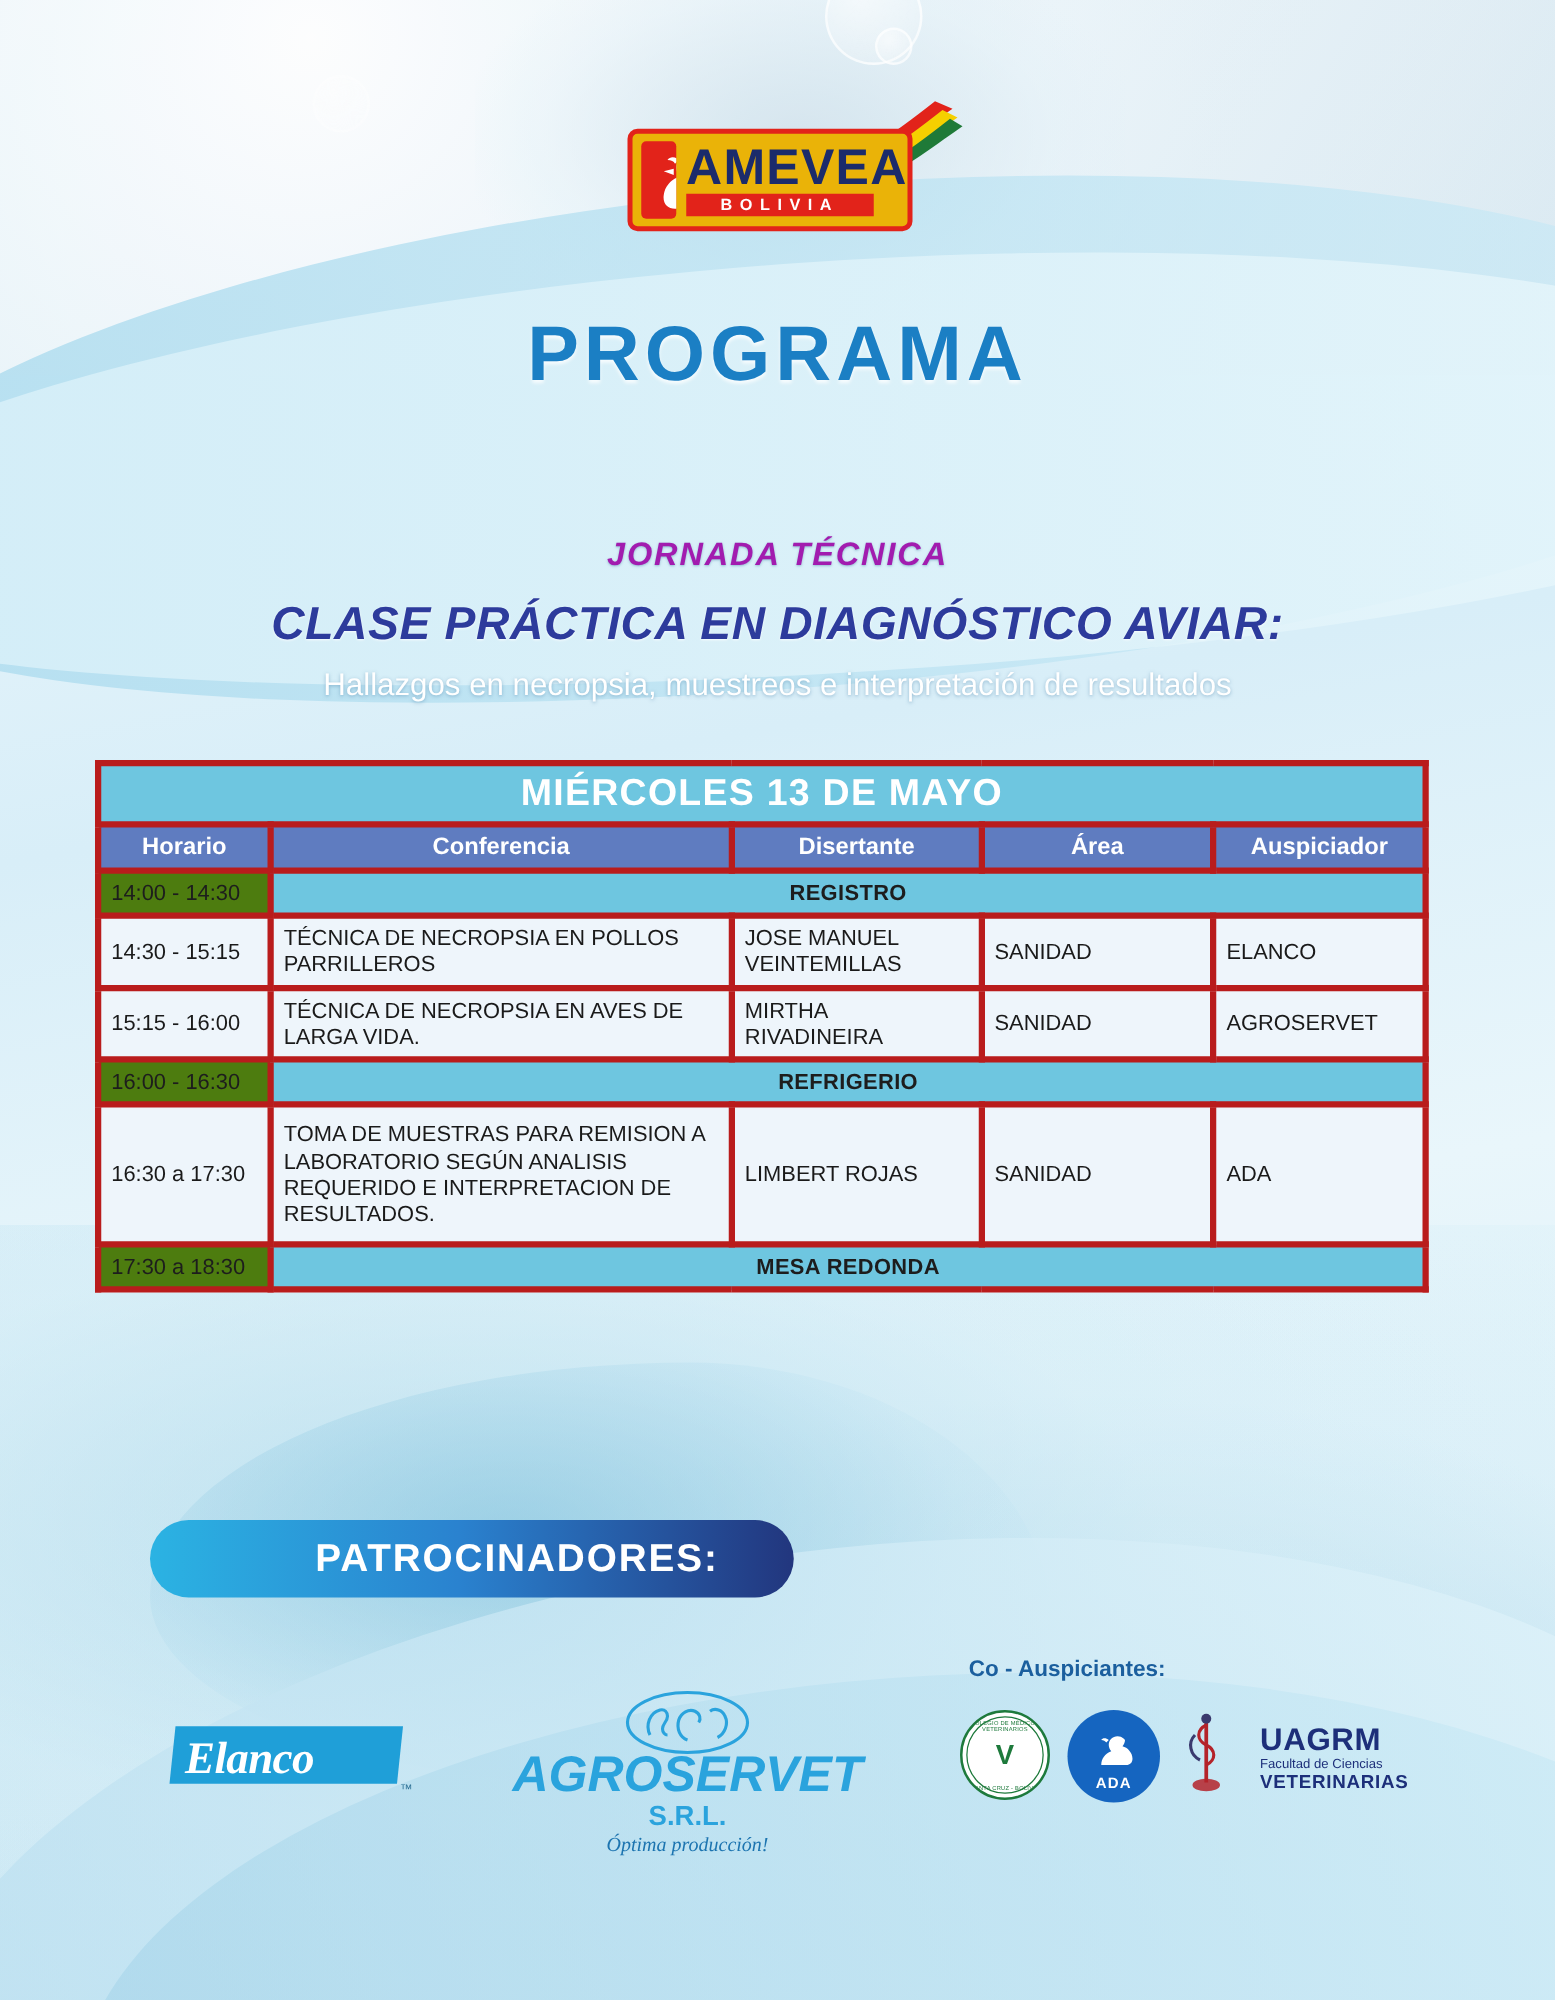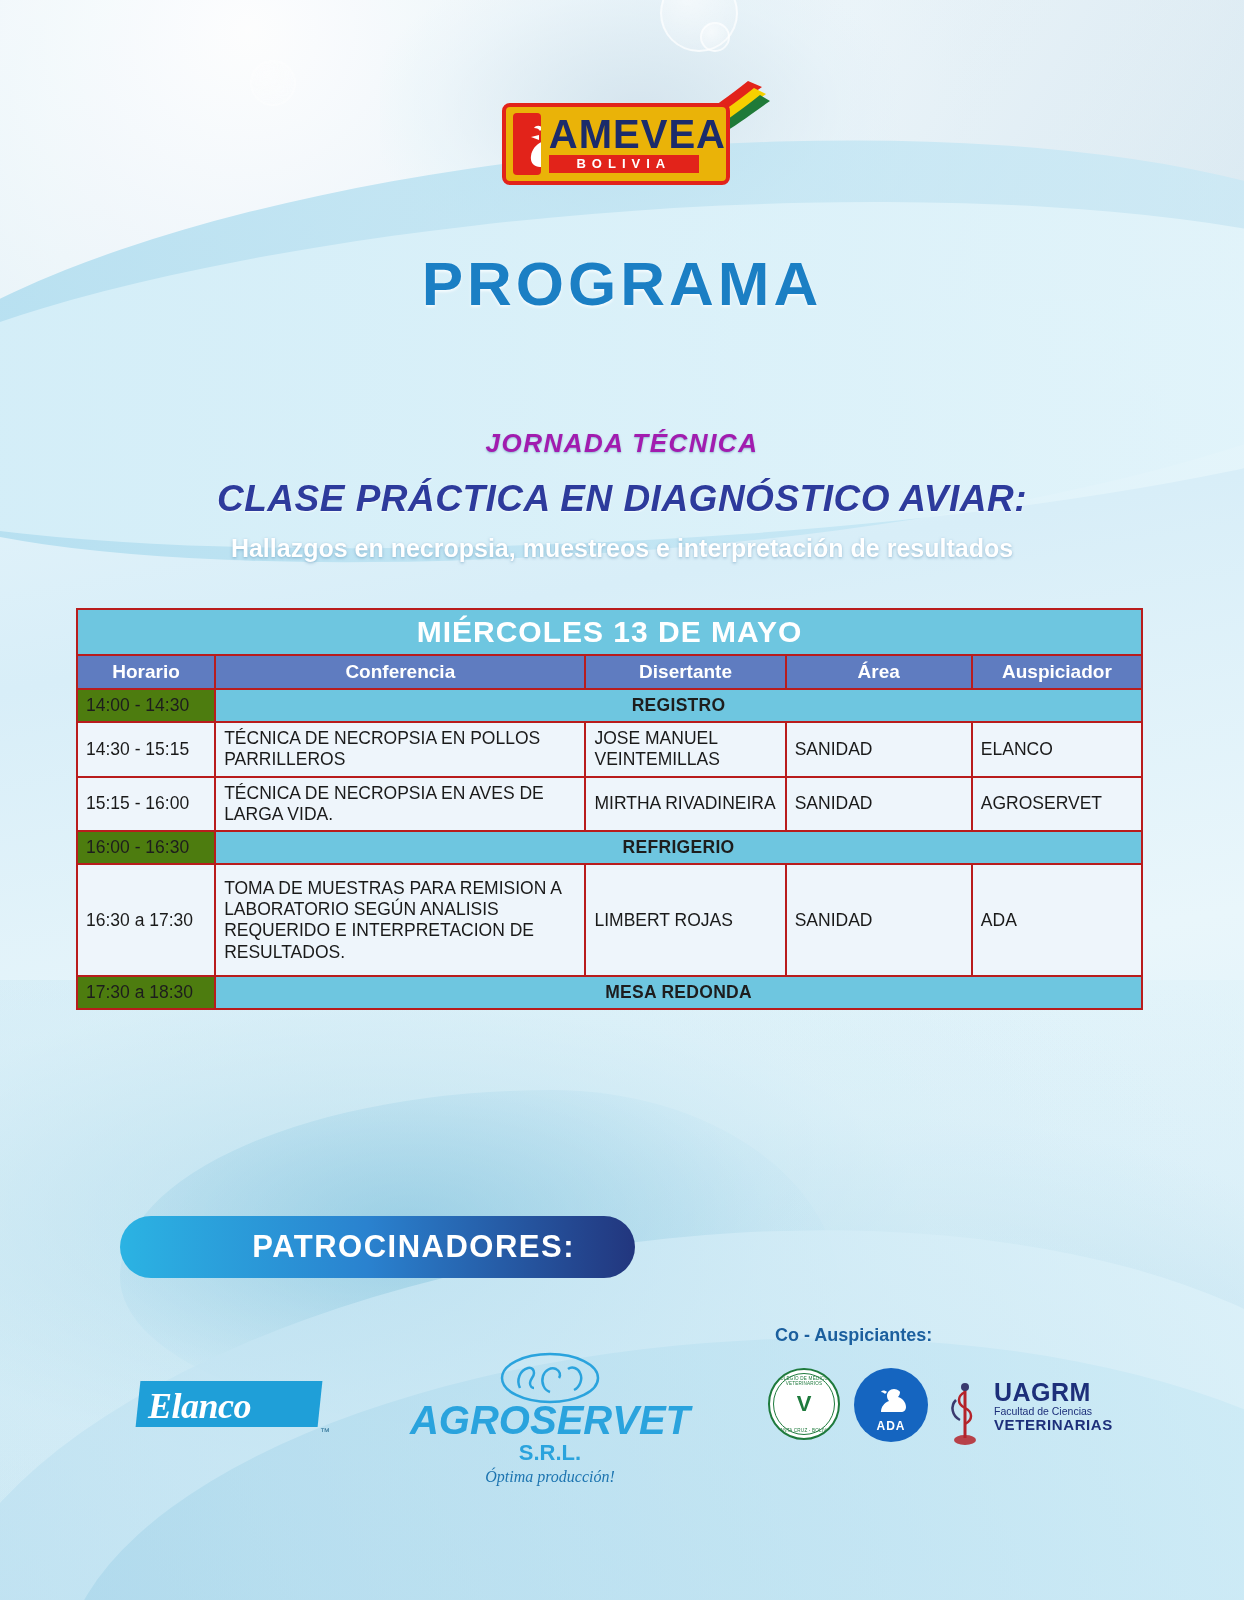--- a/index.html
+++ b/index.html
@@ -179,40 +179,40 @@
     font-style: italic;
     letter-spacing: 0.5px;
     color: #2d3b9c;
     text-shadow: 0 1px 2px rgba(255,255,255,0.85);
   }
   .hallazgos {
     position: absolute;
     left: 0; right: 0; top: 534px;
     text-align: center;
     font-size: 25px;
-    font-weight: bold;
+    font-weight: normal;
     color: #ffffff;
     text-shadow: 0 1px 3px rgba(70,125,165,0.5);
   }
 
   
   .table-wrap {
     position: absolute;
     left: 76px; top: 608px;
     width: 1067px;
   }
   table.program {
     width: 100%;
     border-collapse: collapse;
     background: #eef5fb;
     font-size: 17.5px;
     color: #1a1a1a;
   }
   table.program td, table.program th {
-    border: 2px solid #b91c1c;
+    border: 5px solid #b91c1c;
     padding: 5px 8px;
     vertical-align: middle;
   }
   .day-header {
     background: #6ec6e0;
     text-align: center;
     font-size: 30px;
     font-weight: bold;
     color: #ffffff;
     letter-spacing: 1px;
@@ -385,23 +385,22 @@
   .ada-logo .ada-text {
     position: absolute;
     left: 0; right: 0; bottom: 9px;
     text-align: center;
     font-size: 12px;
     font-weight: bold;
     letter-spacing: 1px;
   }
   .uagrm {
     display: flex;
-    align-items: flex-start;
-    gap: 6px;
-    margin-top: 12px;
+    align-items: flex-end;
+    gap: 20px;
   }
   .uagrm-mark {
     width: 46px; height: 66px;
     position: relative;
   }
   .uagrm-words .u1 {
     font-size: 25px;
     font-weight: bold;
     color: #1d2f7a;
     line-height: 1;

